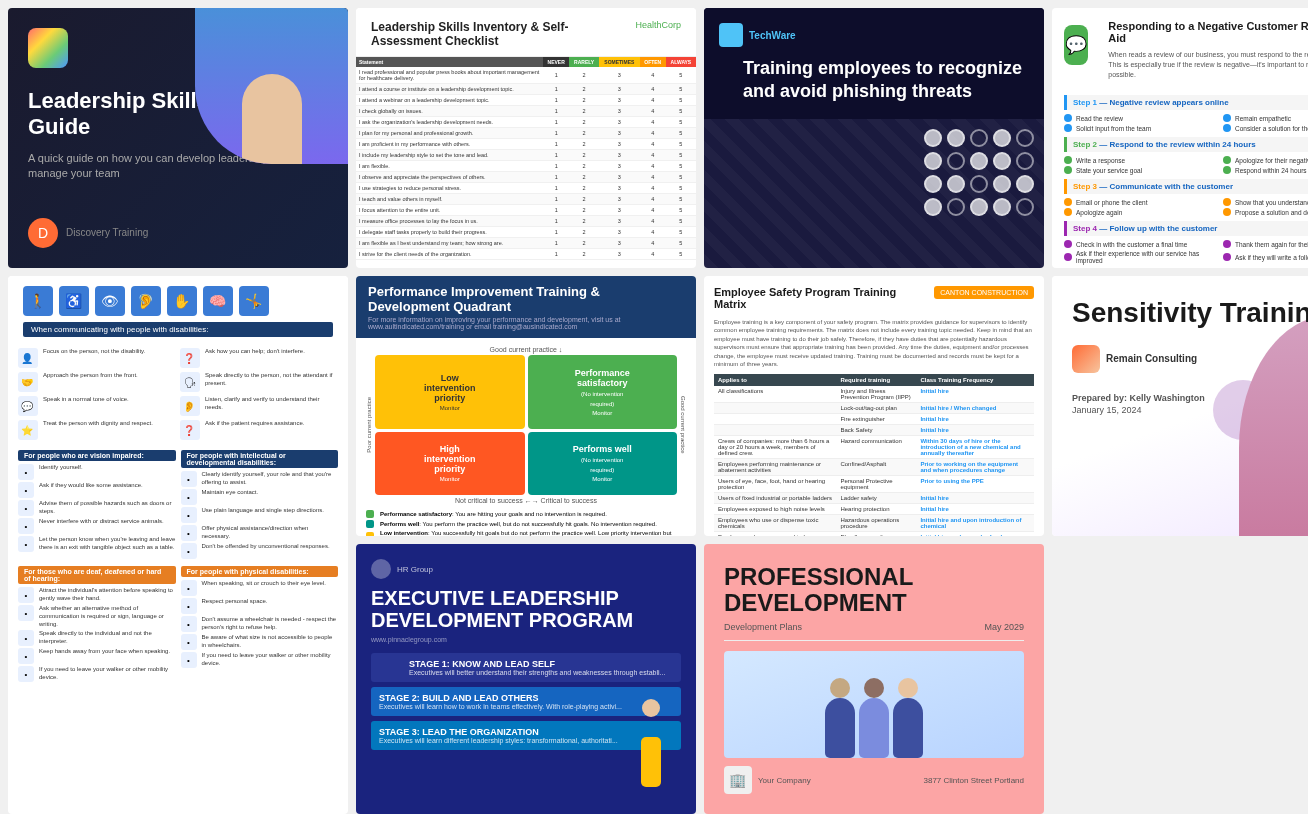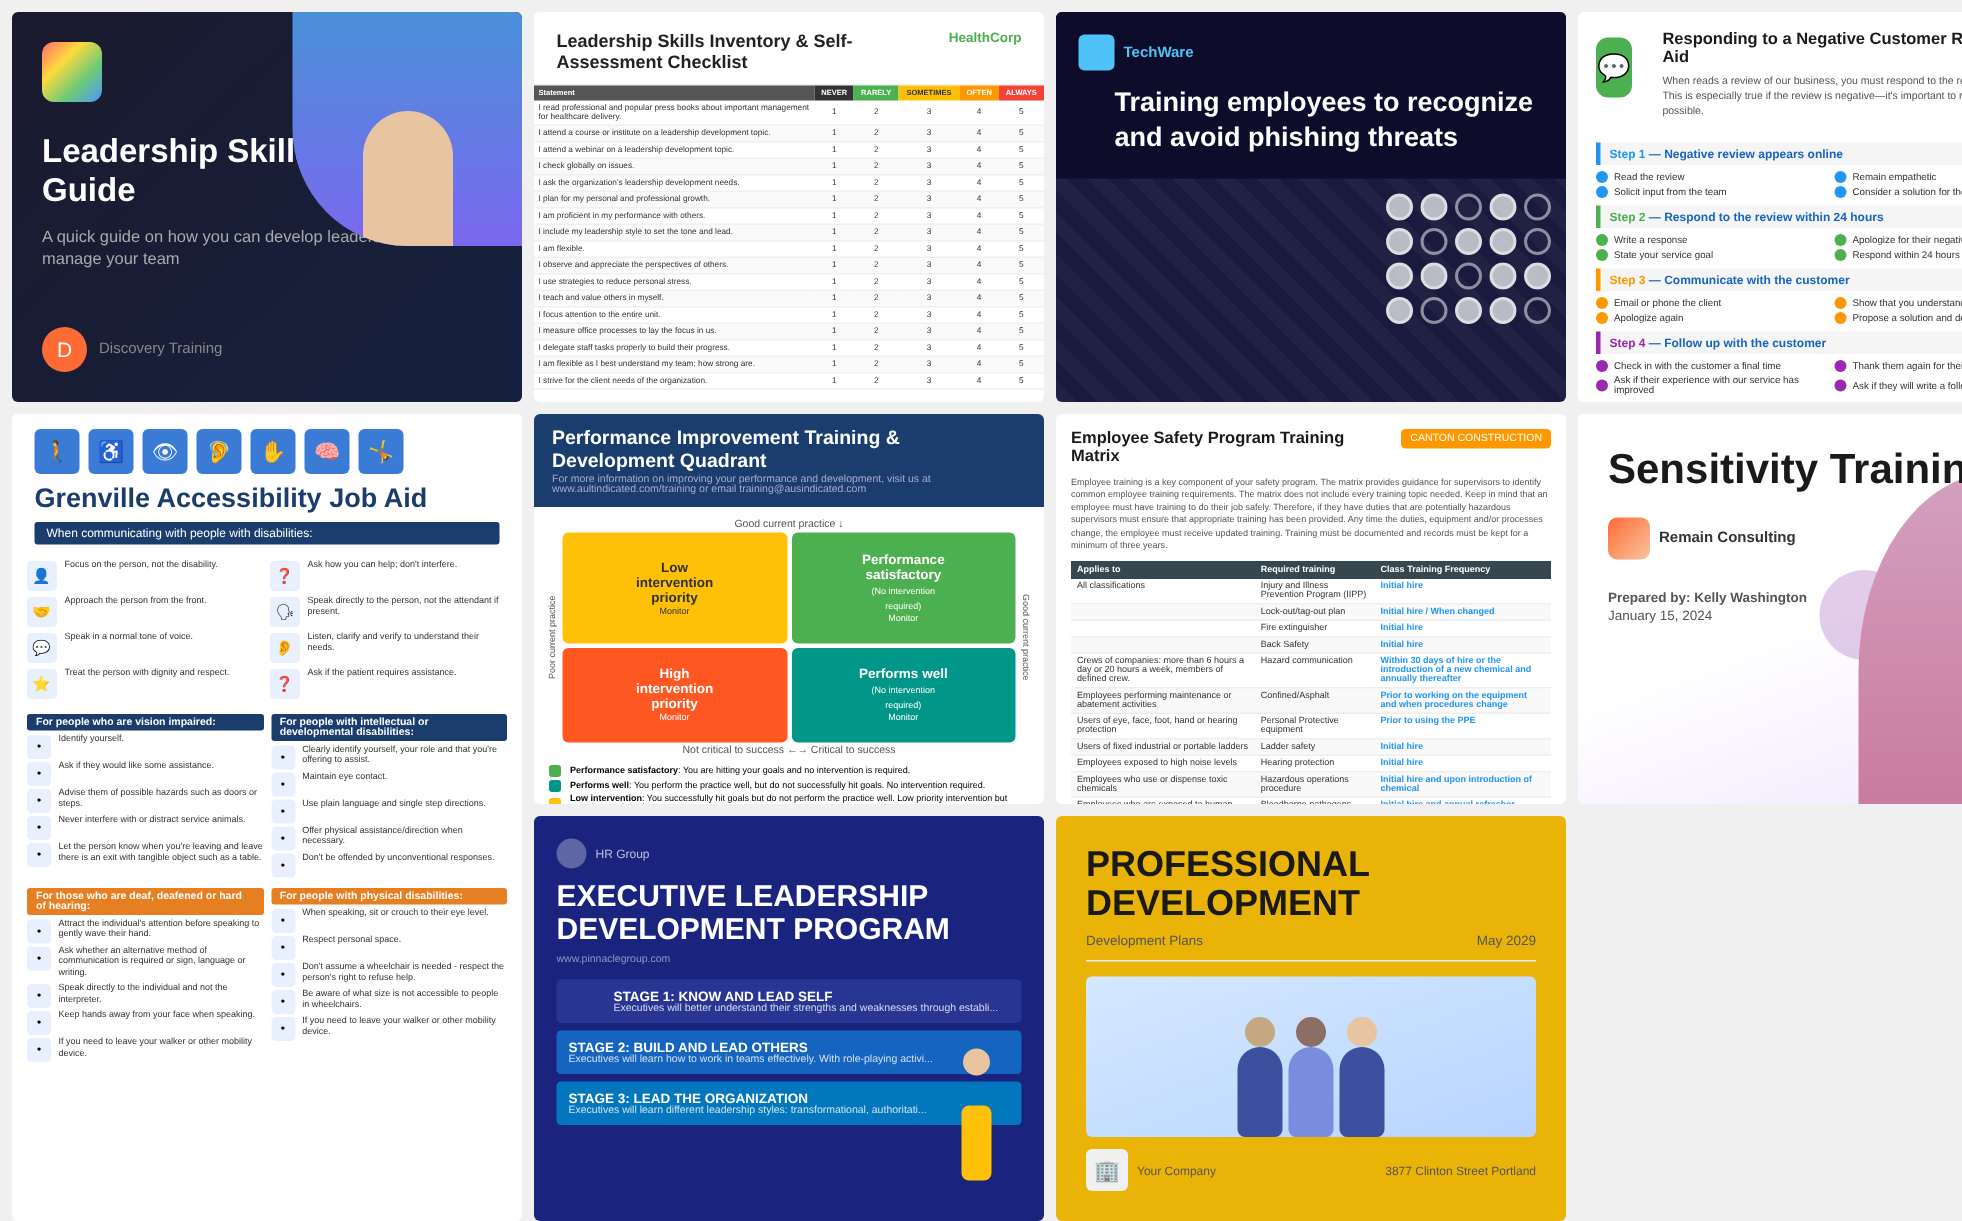--- a/index.html
+++ b/index.html
@@ -112,21 +112,21 @@
     }
     .card-inventory .inv-header h2 {
       font-size: 12px;
       font-weight: bold;
       color: #222;
     }
     .card-inventory .inv-logo {
       float: right;
       font-size: 9px;
       color: #4CAF50;
-      font-weight: bold;
+      font-weight: normal;
     }
     .card-inventory .inv-table {
       width: 100%;
       border-collapse: collapse;
       font-size: 6px;
     }
     .card-inventory .inv-table th {
       background: #333;
       color: white;
       padding: 2px 3px;
@@ -615,21 +615,21 @@
     .exec-figure-head {
       width: 18px;
       height: 18px;
       background: #e8c4a0;
       border-radius: 50%;
       margin: 5px auto 5px;
     }
 
     
     .card-professional {
-      background: #eab308;
+      background: #fca5a5;
       padding: 20px;
       display: flex;
       flex-direction: column;
     }
     .prof-title {
       font-size: 24px;
       font-weight: 900;
       text-transform: uppercase;
       color: #1a1a1a;
       line-height: 1.1;
@@ -1038,21 +1038,20 @@
   <div class="acc-header">
     <div class="acc-icons-row">
       <div class="acc-icon">🚶</div>
       <div class="acc-icon">♿</div>
       <div class="acc-icon">👁</div>
       <div class="acc-icon">🦻</div>
       <div class="acc-icon">✋</div>
       <div class="acc-icon">🧠</div>
       <div class="acc-icon">🤸</div>
     </div>
-    <div class="acc-title">Grenville Accessibility Job Aid</div>
     <div class="acc-subtitle">When communicating with people with disabilities:</div>
   </div>
   <div class="acc-grid" id="acc-general">
       <div class="acc-item">
     <div class="acc-item-icon">👤</div>
     <div class="acc-item-text">Focus on the person, not the disability.</div>
   </div>
       <div class="acc-item">
     <div class="acc-item-icon">❓</div>
     <div class="acc-item-text">Ask how you can help; don't interfere.</div>

